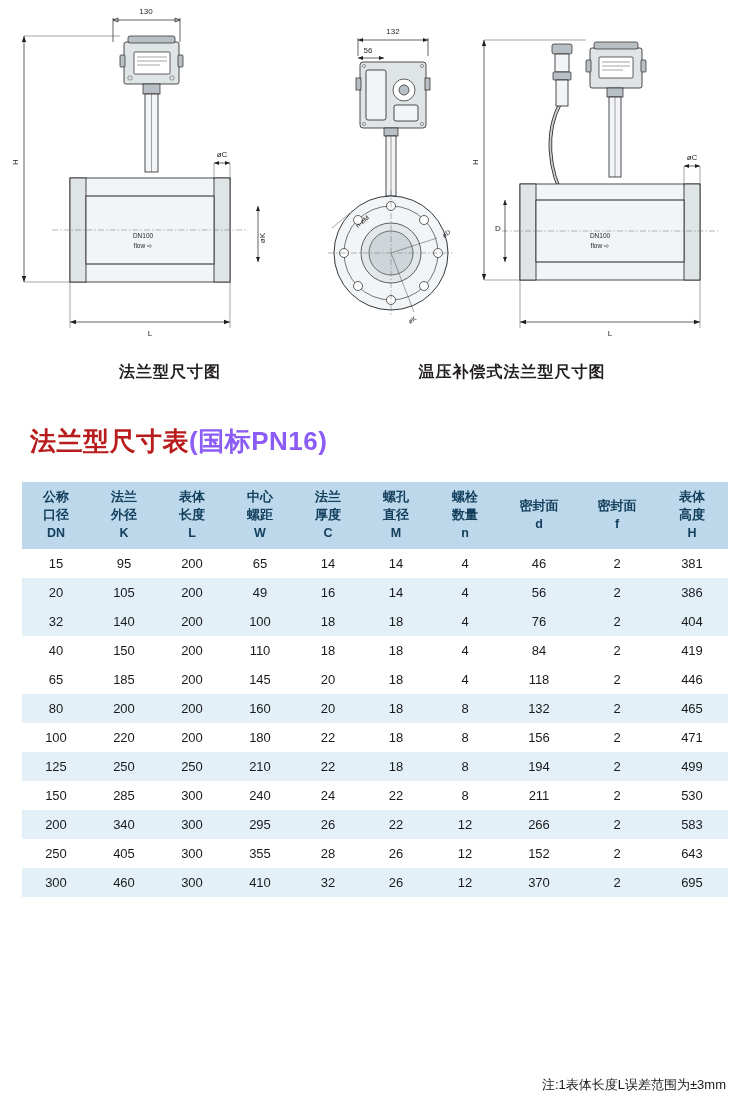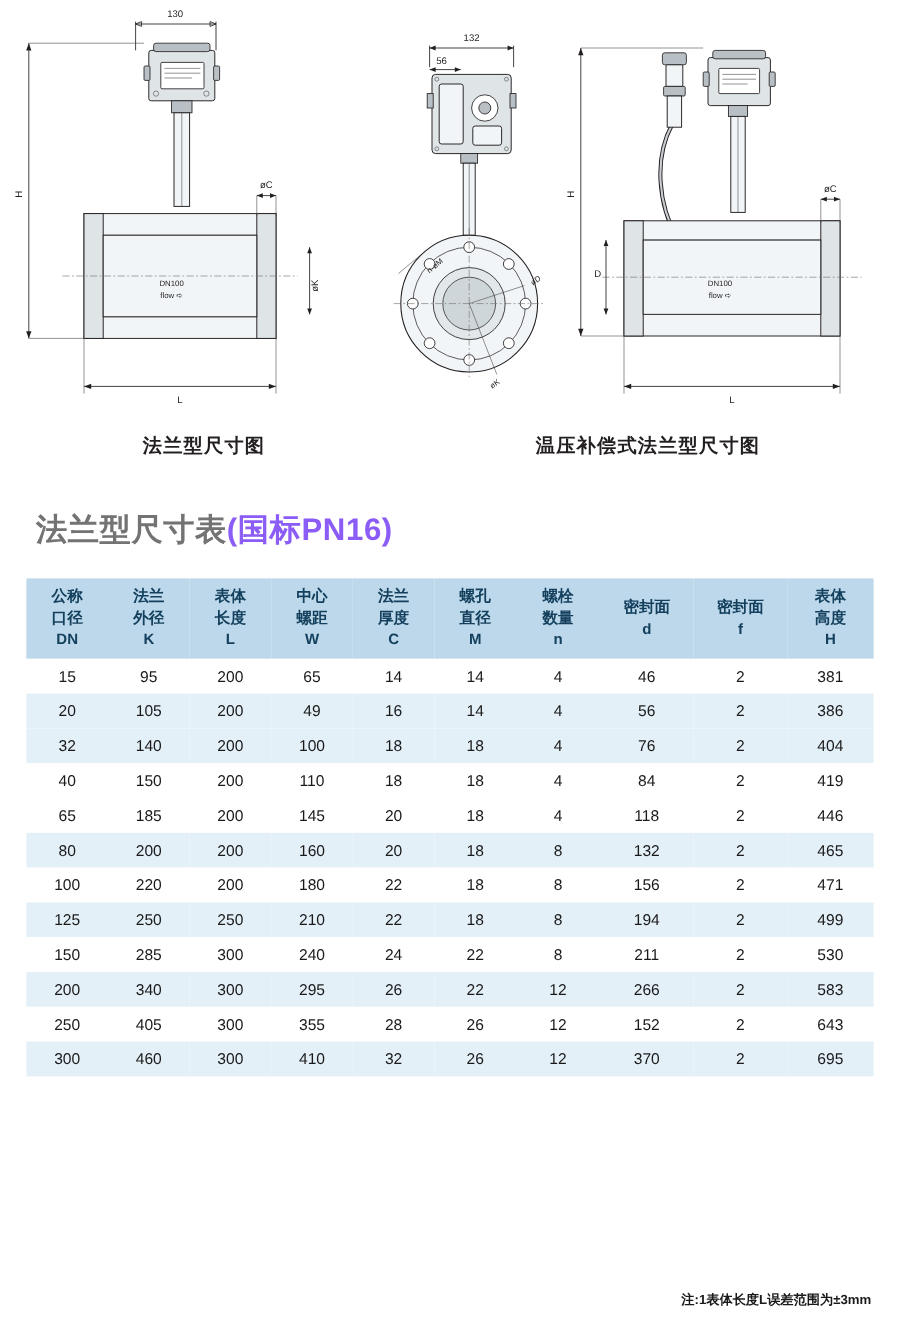--- a/index.html
+++ b/index.html
@@ -26,42 +26,41 @@
     position: absolute;
     top: 0;
     left: 0;
   }
   .caption-row {
     position: absolute;
     top: 362px;
     left: 0;
     width: 750px;
     display: flex;
-    gap: 28px;
   }
   .caption {
     font-size: 16px;
     font-weight: bold;
     color: #231f20;
     text-align: center;
     letter-spacing: 1px;
   }
   .caption-a { width: 300px; margin-left: 20px; }
   .caption-b { width: 380px; margin-left: 2px; }
 
   
   .title-block {
     position: absolute;
     top: 424px;
     left: 30px;
     font-size: 26px;
     font-weight: bold;
     letter-spacing: 0.5px;
   }
-  .title-main { color: #737373; }
+  .title-main { color: #b91c1c; }
   .title-sub { color: #8b5cf6; }
 
   
   .table-wrap {
     position: absolute;
     top: 482px;
     left: 22px;
     width: 706px;
   }
   table.spec {
@@ -96,23 +95,22 @@
   table.spec tbody tr.odd td {
     background: #ffffff;
   }
   table.spec tbody tr.even td {
     background: #e3f0f8;
   }
   .note {
     position: absolute;
     top: 1076px;
     right: 24px;
-    font-size: 11px;
+    font-size: 13px;
     color: #1a1a1a;
-    font-weight: bold;
   }
 
   
   .dtxt { font-family: "Liberation Sans", sans-serif; font-size: 8px; fill: #231f20; }
   .dtxt-sm { font-family: "Liberation Sans", sans-serif; font-size: 6.5px; fill: #231f20; }
   .dline { stroke: #231f20; stroke-width: 0.7; fill: none; }
   .dline-thin { stroke: #4a4a4a; stroke-width: 0.5; fill: none; }
   .dash { stroke: #6b6b6b; stroke-width: 0.5; fill: none; stroke-dasharray: 6 2 1.5 2; }
   .body-fill { fill: #f2f5f7; stroke: #231f20; stroke-width: 0.8; }
   .head-fill { fill: #dfe4e7; stroke: #231f20; stroke-width: 0.8; }

